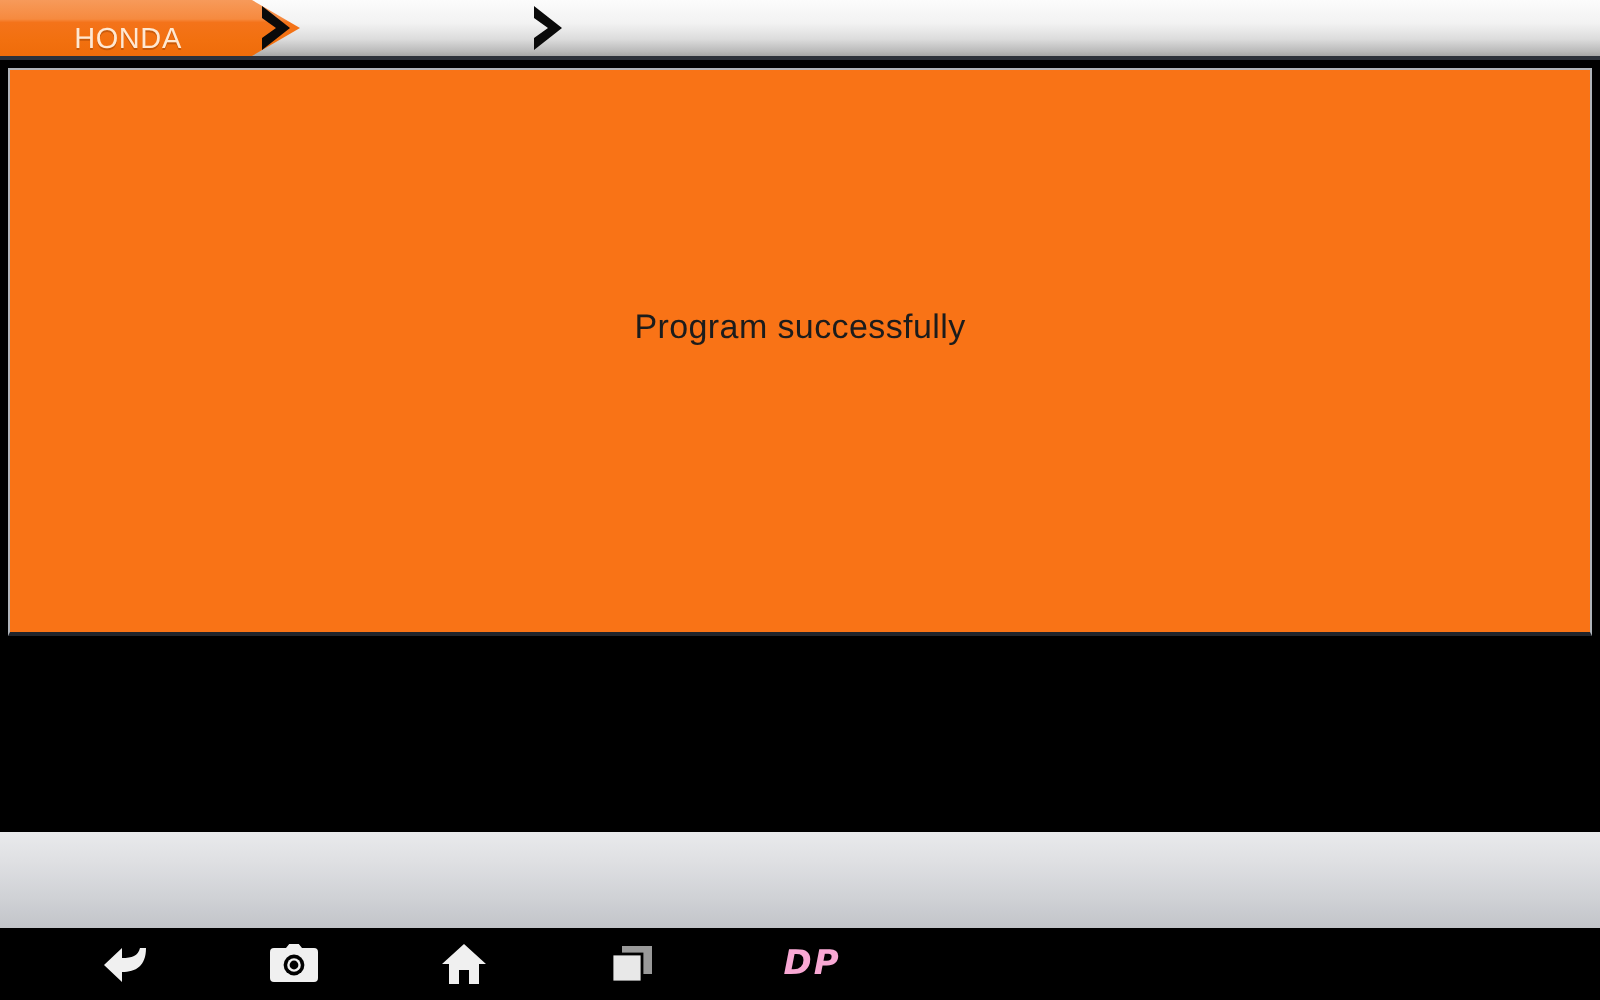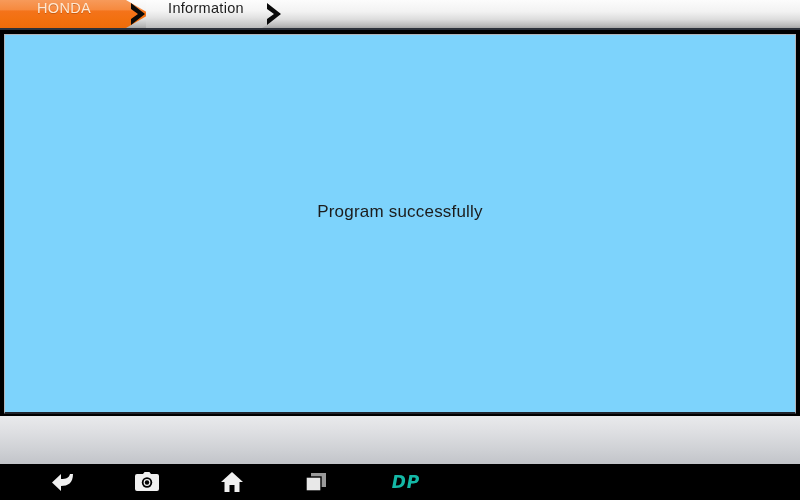--- a/index.html
+++ b/index.html
@@ -12,21 +12,21 @@
 
   
   .tabbar {
     position:absolute; left:0; top:0; width:800px; height:30px;
     background:linear-gradient(to bottom,#fcfcfc 0%,#f2f2f2 42%,#dcdcdc 70%,#b9b9b9 92%,#a6a6a6 100%);
     border-bottom:2px solid #2c313a;
     overflow:hidden;
   }
   .tab {
     position:absolute; top:0; height:28px;
-    display:flex; align-items:flex-start; justify-content:center;
+    display:flex; align-items:flex-end; justify-content:center;
     font-size:14.5px; letter-spacing:.3px; white-space:nowrap;
   }
   .tab .tab-body { position:absolute; left:0; top:0; height:28px; width:100%; }
   .tab .tab-label { position:relative; z-index:4; }
 
   
   .tab-honda { left:0; width:150px; }
   .tab-honda .tab-body {
     background:linear-gradient(to bottom,#f79a5a 0%,#f68a3f 34%,#f4731a 40%,#f2700f 72%,#ef6c0a 100%);
     clip-path: polygon(0 0, 126px 0, 150px 14px, 126px 28px, 0 28px);
@@ -45,22 +45,22 @@
   .notch {
     position:absolute; top:0; width:16px; height:28px; z-index:5;
     background:#0a0a0a;
     clip-path: polygon(0 3px, 14px 14px, 0 25px, 0 19px, 7px 14px, 0 9px);
   }
   .notch-1 { left:131px; }
   .notch-2 { left:267px; }
 
   
   .content {
-    position:absolute; left:4px; top:34px; width:792px; height:380px;
-    background:#7dd3fc;
+    position:absolute; left:4px; top:34px; width:792px; height:284px;
+    background:#f97316;
     border:1px solid #b0b4ba;
     border-bottom:2px solid #20242b;
     display:flex; align-items:center; justify-content:center;
   }
   .message {
     font-size:17px; color:#1c1c1c; letter-spacing:.2px;
     margin-top:-24px;
   }
 
   
@@ -82,40 +82,36 @@
   .nav-back  { left:36px; }
   .nav-cam   { left:119px; }
   .nav-home  { left:204px; }
   .nav-recent{ left:288px; }
   .nav-dp    { left:371px; width:70px; }
   .nav-vci   { left:452px; width:70px; }
 
   .logo-txt {
     font-family:"DejaVu Sans", sans-serif;
     font-style:italic; font-weight:bold; font-size:17px;
-    color:#14b8a6; letter-spacing:1px;
+    color:#f9a8d4; letter-spacing:1px;
   }
 </style>
 </head>
 <body>
 
 <div id="app">
 
   <div class="tabbar">
 
     <div class="tab tab-honda">
       <div class="tab-body"></div>
       <span class="tab-label">HONDA</span>
     </div>
     <div class="notch notch-1"></div>
 
-    <div class="tab tab-info">
-      <div class="tab-body"></div>
-      <span class="tab-label">Information</span>
-    </div>
     <div class="notch notch-2"></div>
 
   </div>
 
   <div class="content">
     <div class="message">Program successfully</div>
   </div>
 
   <div class="lowerstrip">
     

